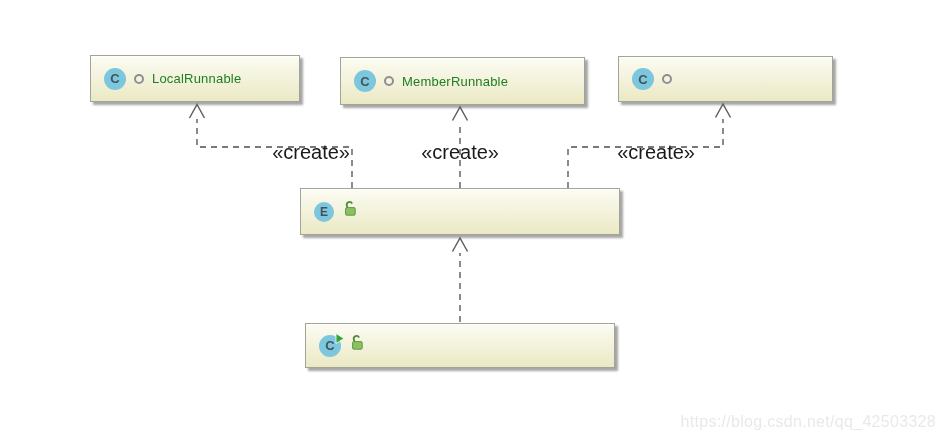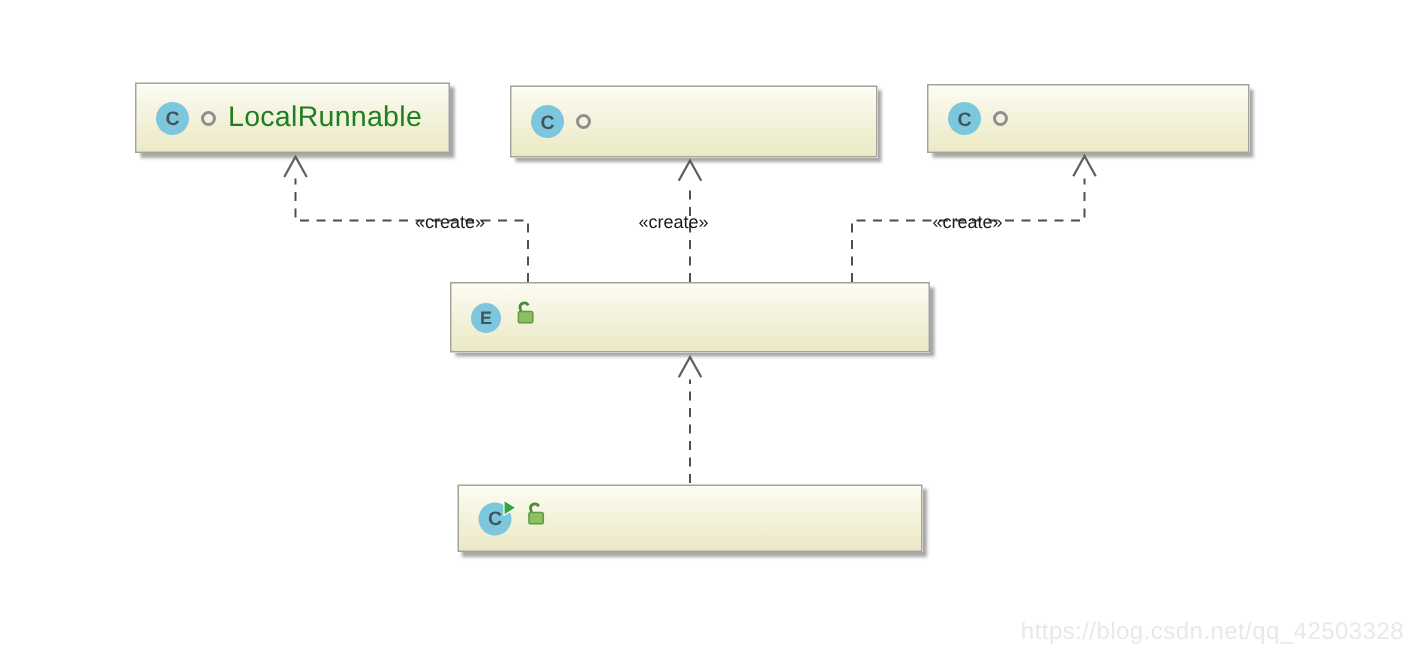--- a/index.html
+++ b/index.html
@@ -17,21 +17,21 @@
     border: 1px solid #a3a396;
     background: linear-gradient(180deg, #fcfcf3 0%, #f4f3de 45%, #ebe9c4 100%);
     box-shadow: 3px 3px 2px rgba(95,95,95,0.55), inset 0 1px 0 rgba(255,255,255,0.85);
     display: flex;
     align-items: center;
     padding-left: 13px;
     gap: 8px;
   }
   .node-label {
     color: #1f7e1f;
-    font-size: 19px;
+    font-size: 13px;
     white-space: nowrap;
     letter-spacing: 0.2px;
   }
   .type-circle {
     width: 22px; height: 22px;
     border-radius: 50%;
     background: #7cc7dd;
     color: #44535a;
     font-weight: bold;
     font-size: 13px;
@@ -50,22 +50,22 @@
   .lock { flex: 0 0 auto; margin-top: -2px; }
   svg.edges {
     position: absolute; left: 0; top: 0;
     width: 944px; height: 437px;
   }
   .dash { stroke: #4d4d4d; stroke-width: 1.3; fill: none; stroke-dasharray: 6 5; }
   .head { stroke: #5f5f5f; stroke-width: 1.5; fill: none; stroke-linejoin: miter; }
   .edge-label {
     position: absolute;
     width: 100px;
-    text-align: center;
-    font-size: 12px;
+    text-align: right;
+    font-size: 20px;
     color: #1a1a1a;
     white-space: nowrap;
   }
   .watermark {
     position: absolute;
     right: 8px; bottom: 6px;
     color: #e9e9e9;
     font-size: 16px;
     letter-spacing: 0.3px;
   }
@@ -104,20 +104,21 @@
 
   <div class="node" style="left:90px; top:55px; width:210px; height:47px;">
     <span class="type-circle">C</span>
     <span class="vis-dot"></span>
     <span class="node-label">LocalRunnable</span>
   </div>
 
   <div class="node" style="left:340px; top:57px; width:245px; height:48px;">
     <span class="type-circle">C</span>
     <span class="vis-dot"></span>
+    <span class="node-label">MemberRunnable</span>
   </div>
 
   <div class="node" style="left:618px; top:56px; width:215px; height:46px;">
     <span class="type-circle">C</span>
     <span class="vis-dot"></span>
   </div>
 
   <div class="node" style="left:300px; top:188px; width:320px; height:47px;">
     <span class="type-circle" style="width:20px;height:20px;font-size:12px;">E</span>
     <span class="lock">

